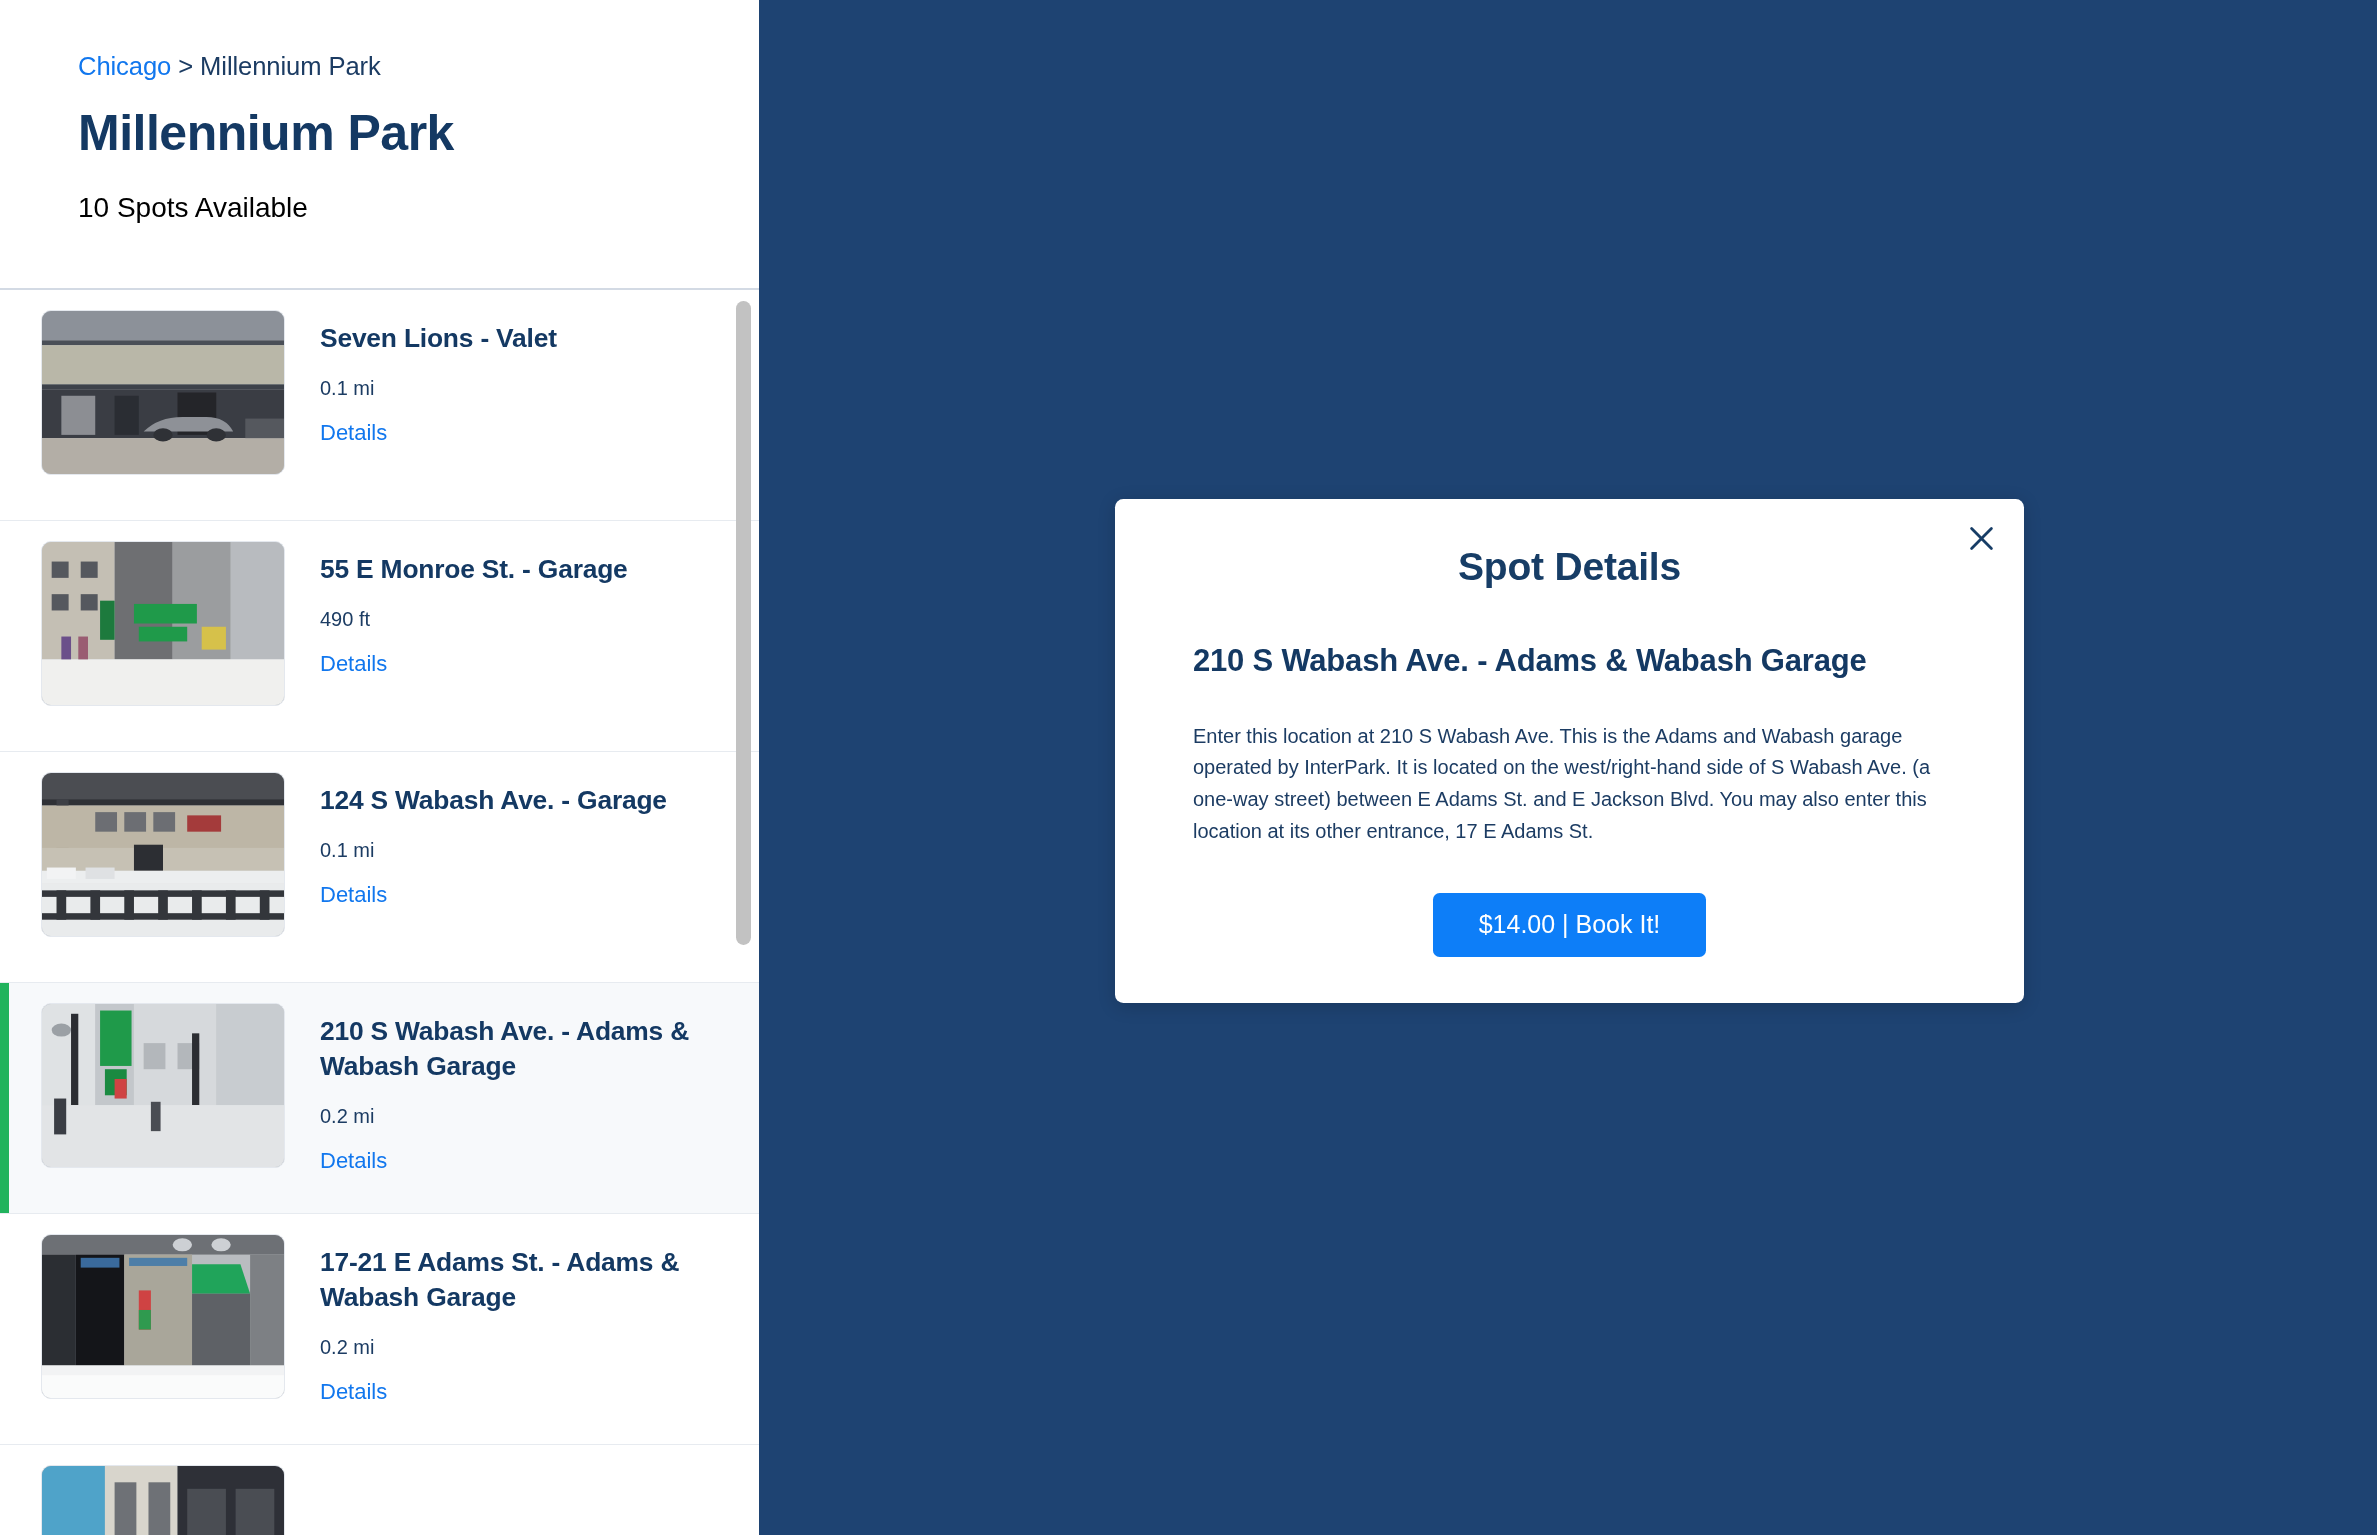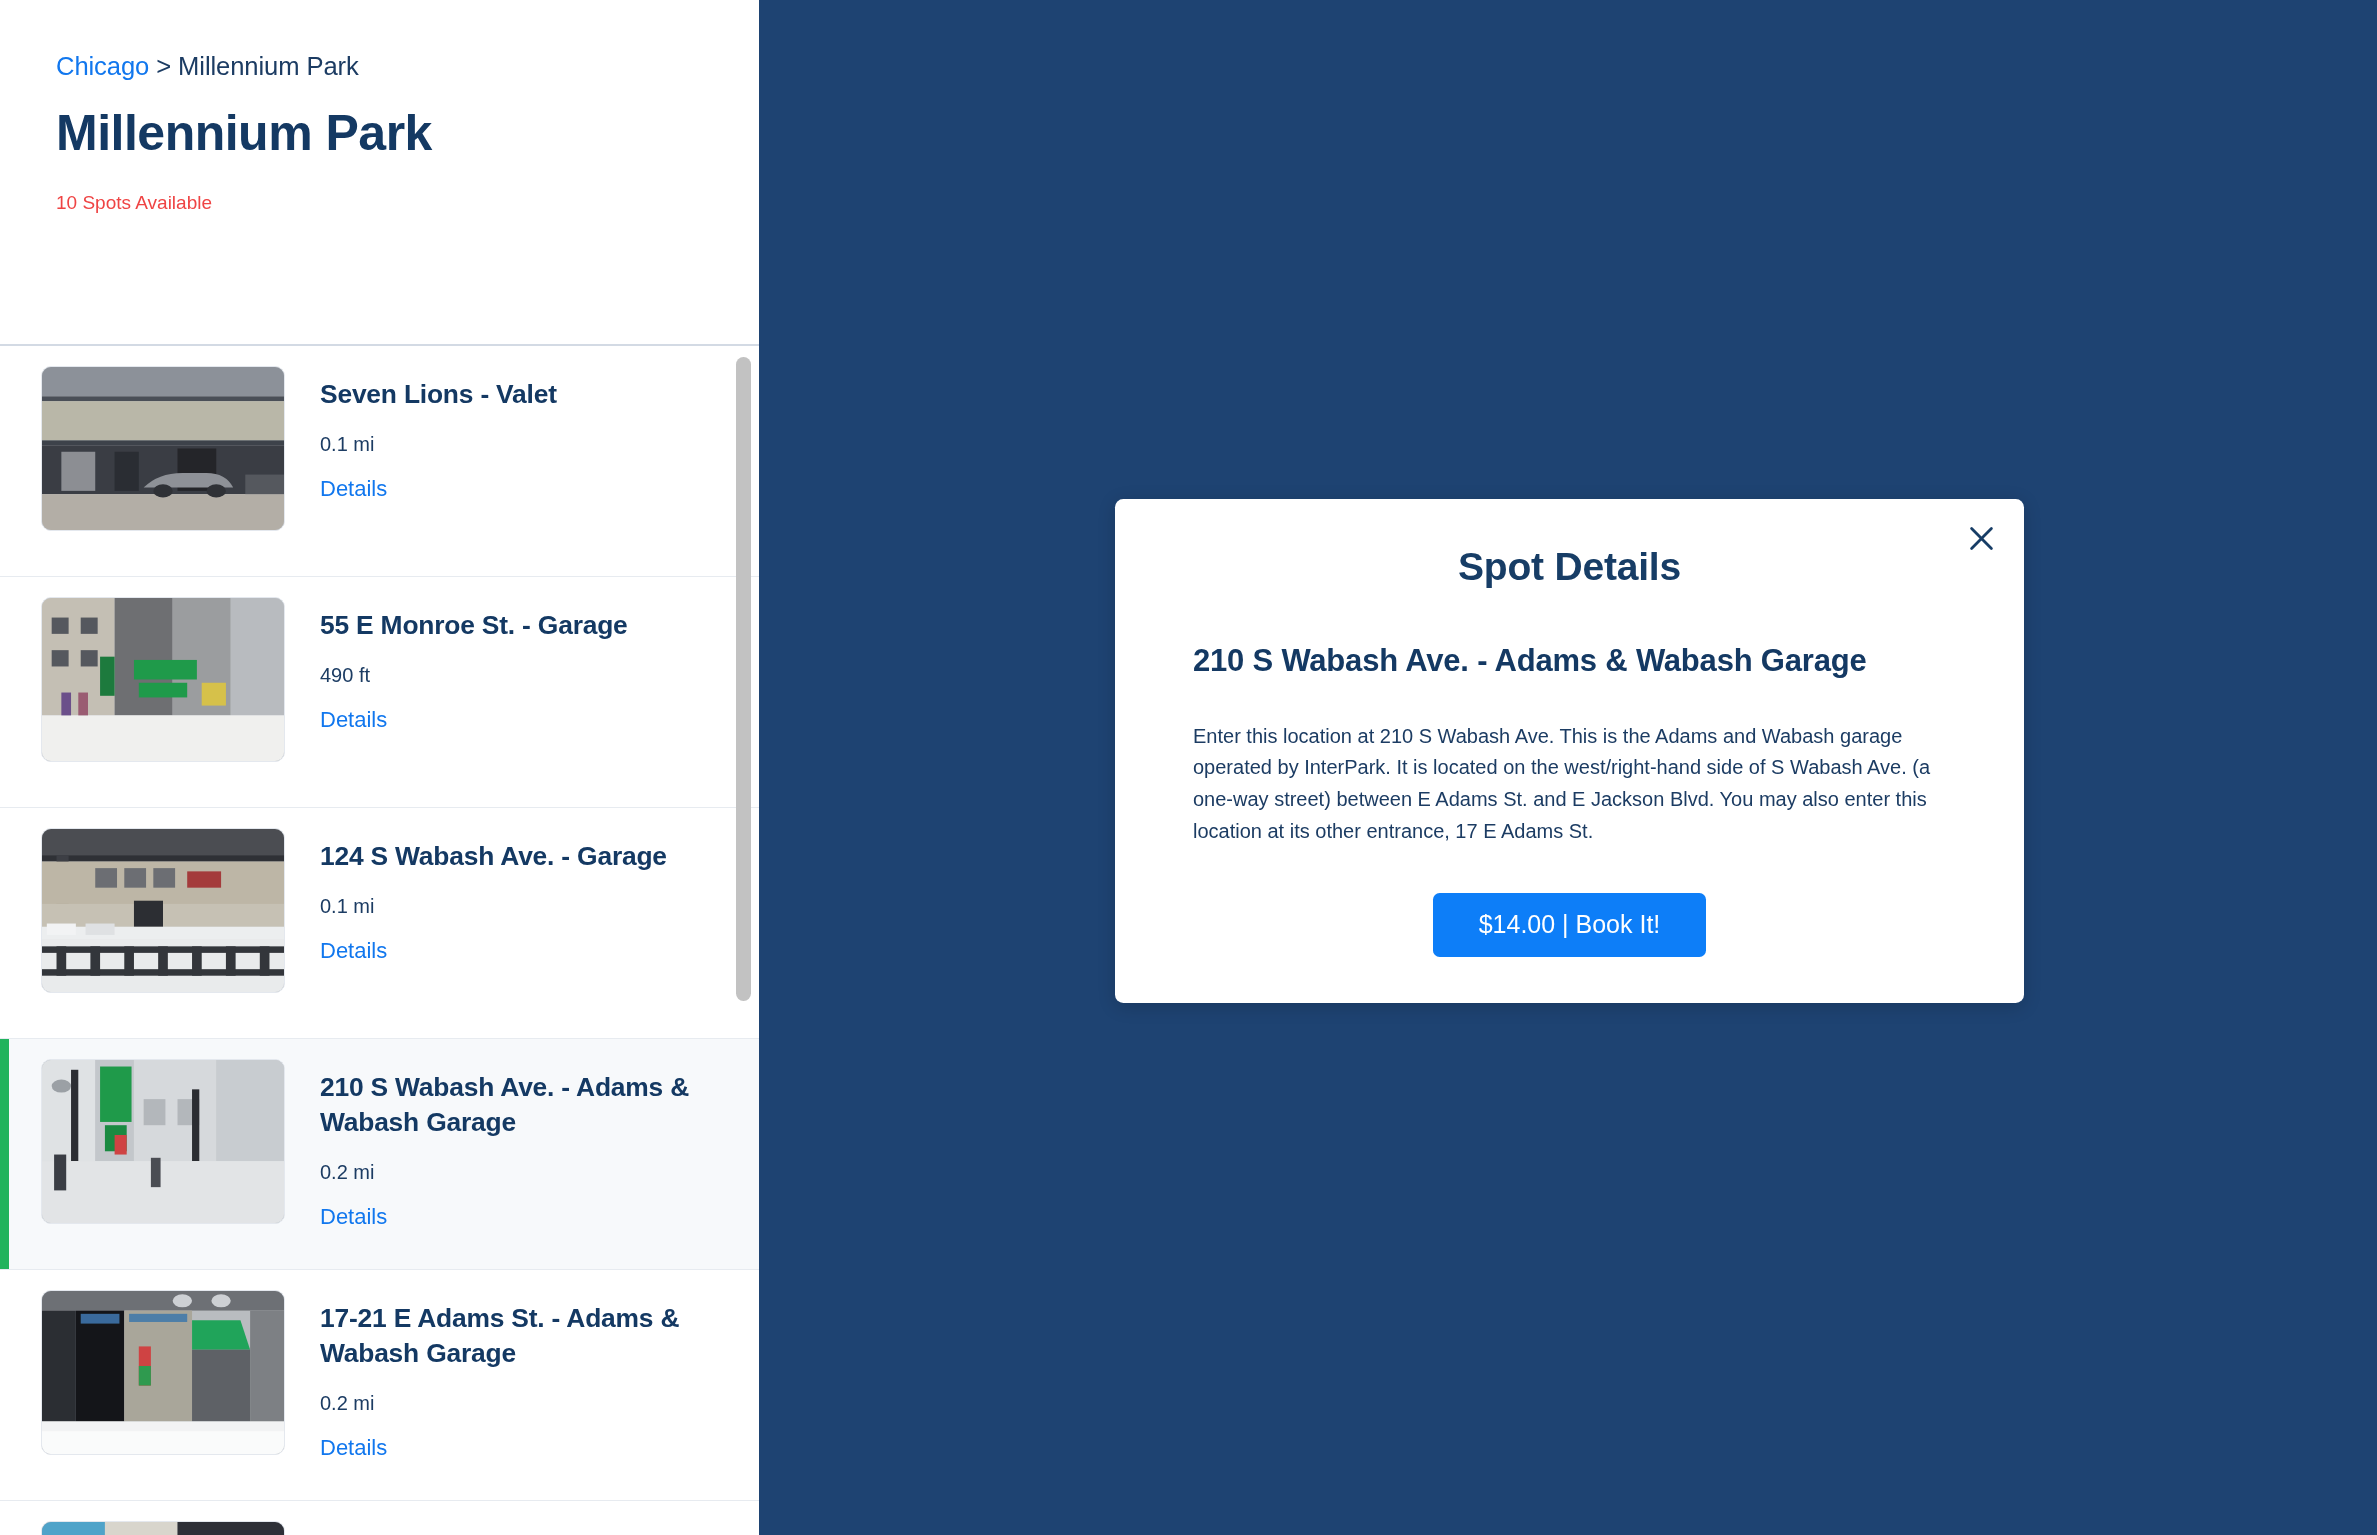--- a/index.html
+++ b/index.html
@@ -27,24 +27,24 @@
     width: 759px;
     height: 1535px;
     background: #ffffff;
     position: relative;
     display: flex;
     flex-direction: column;
     flex: 0 0 759px;
   }
 
   .panel-header {
-    padding: 51px 0 0 56px;
+    padding: 51px 0 0 78px;
     background: #ffffff;
     flex: 0 0 auto;
-    height: 344px;
+    height: 288px;
   }
 
   .breadcrumb {
     font-size: 25.6px;
     color: #163962;
     line-height: 1.2;
     letter-spacing: -0.1px;
     white-space: nowrap;
   }
   .breadcrumb-link {
@@ -59,22 +59,22 @@
   .page-title {
     font-size: 50px;
     font-weight: bold;
     color: #143963;
     margin-top: 24px;
     letter-spacing: -0.5px;
     line-height: 1.1;
   }
 
   .spots-available {
-    font-size: 19px;
-    color: #ef4444;
+    font-size: 28px;
+    color: #000000;
     margin-top: 31px;
   }
 
   .header-divider {
     height: 1.7px;
     background: #d3dae4;
     width: 100%;
     flex: 0 0 1.7px;
   }
 

